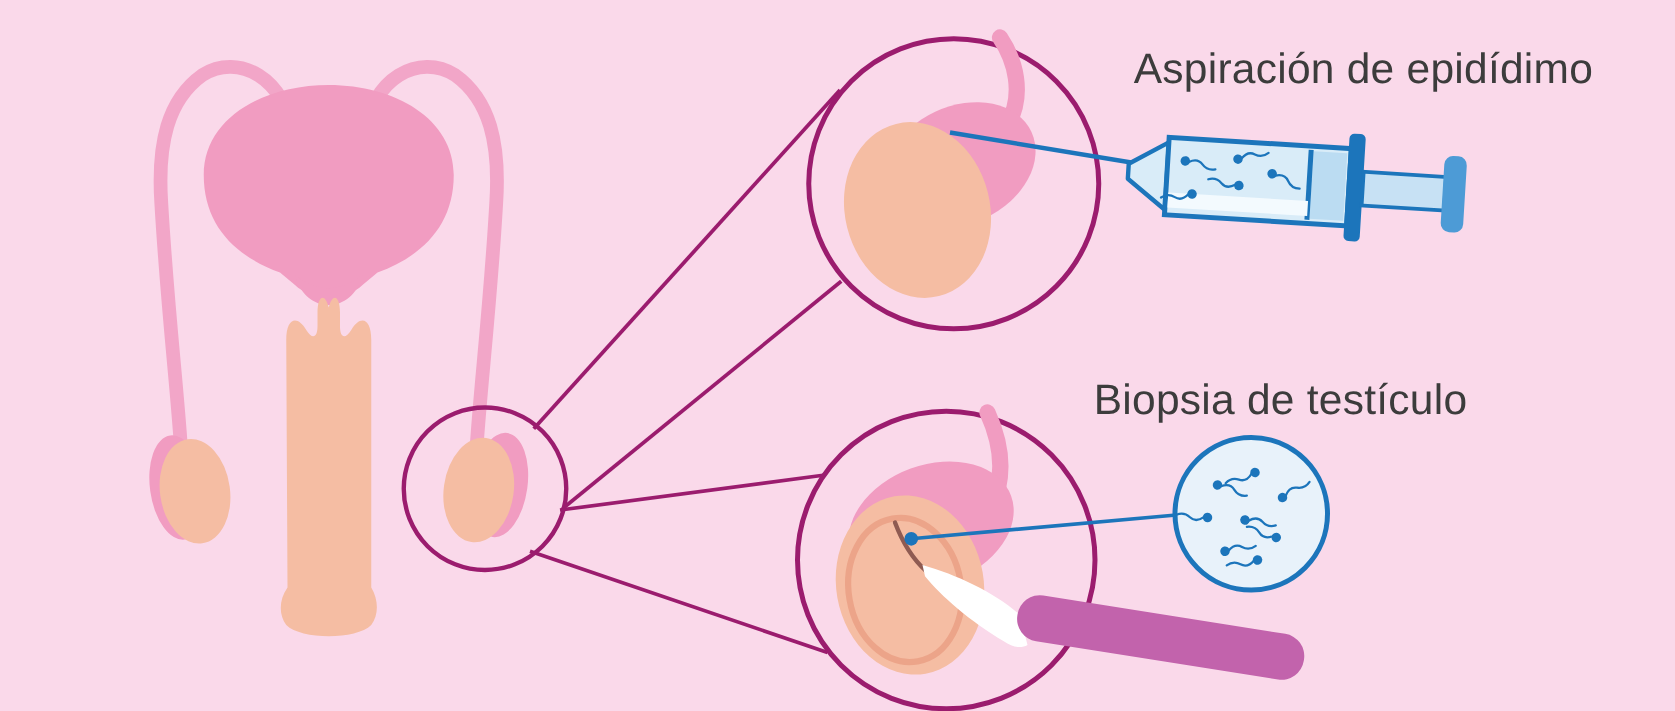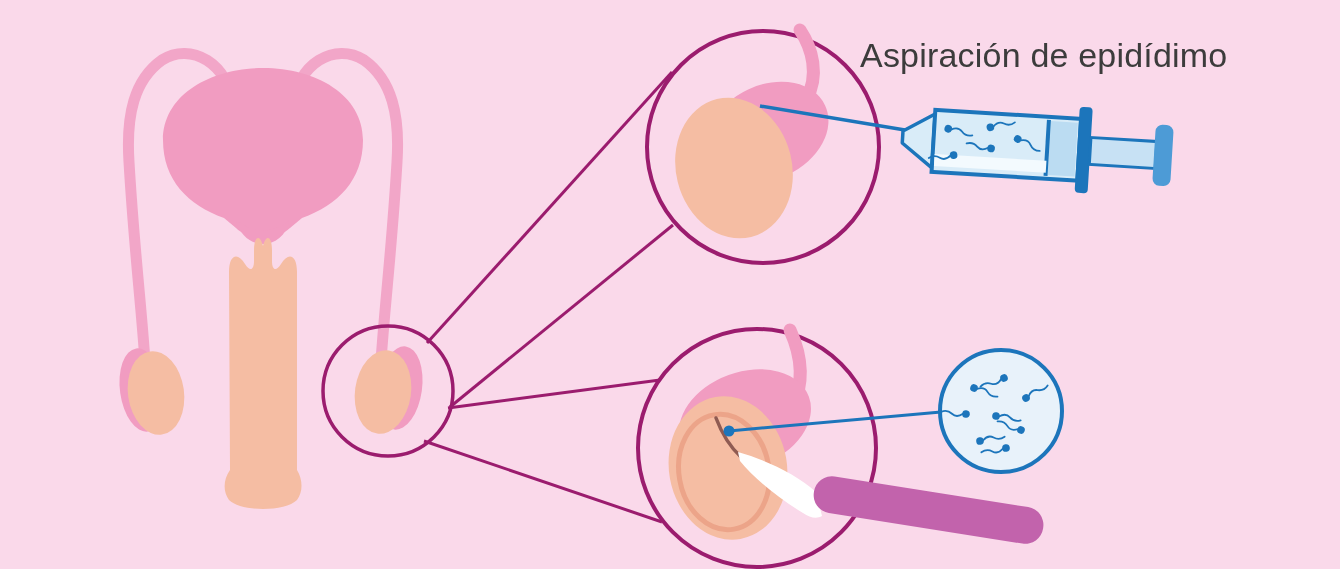--- a/index.html
+++ b/index.html
@@ -21,21 +21,21 @@
     top: 0;
   }
   .diagram-label {
     position: absolute;
     font-size: 34px;
     font-weight: 400;
     color: #3C3C3C;
     letter-spacing: 0.2px;
     white-space: nowrap;
   }
-  .label-aspiration { left: 860px; top: 36px; text-align: center; }
+  .label-aspiration { left: 907px; top: 36px; text-align: center; }
   .label-biopsy     { left: 875px; top: 301px; }
 </style>
 </head>
 <body>
 
 <div class="canvas">
 
   <svg width="1340" height="569" viewBox="0 0 1340 569">
     <defs>
       <g id="sperm">
@@ -137,14 +137,15 @@
         <use href="#sperm" transform="translate(966 414) rotate(185)"></use>
         <use href="#sperm" transform="translate(996 416) rotate(10)"></use>
         <use href="#sperm" transform="translate(1021 430) rotate(200)"></use>
         <use href="#sperm" transform="translate(980 441) rotate(-10)"></use>
         <use href="#sperm" transform="translate(1006 448) rotate(170)"></use>
       </g>
     </g>
   </svg>
 
   <div class="diagram-label label-aspiration">Aspiración de epidídimo</div>
+  <div class="diagram-label label-biopsy">Biopsia de testículo</div>
 
 </div>
 
 </body></html>

